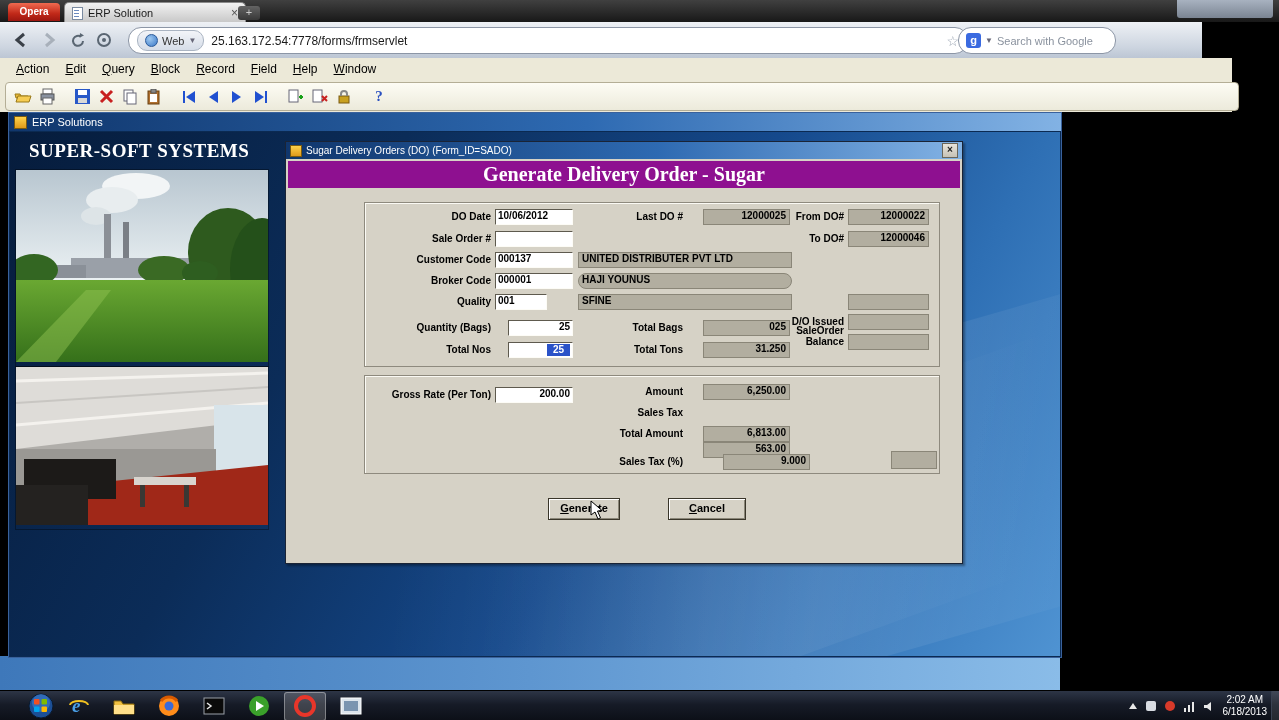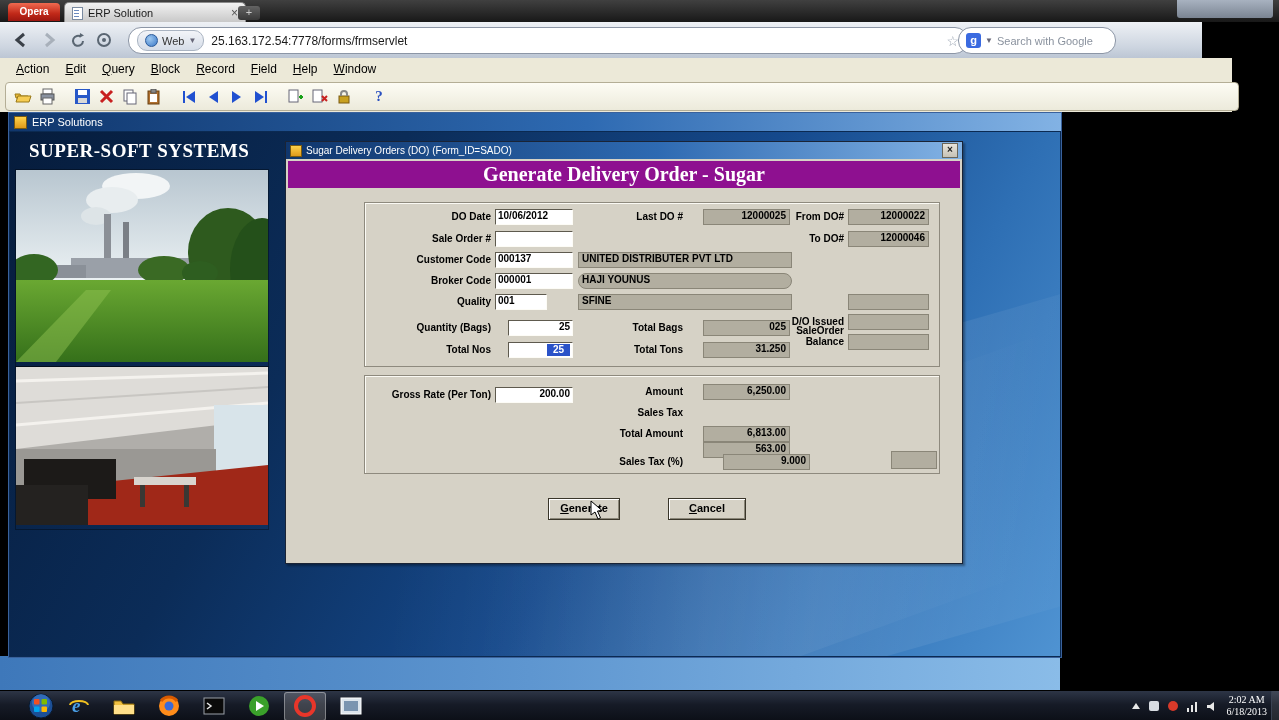--- a/index.html
+++ b/index.html
@@ -70,21 +70,21 @@
   .selblock{background:#2a52c8;color:#fff;padding:0 6px;line-height:12px;}
   .btn{position:absolute;height:20px;background:#d6d2c6;border:1px solid #3a362a;box-shadow:inset 1px 1px 0 #fff,inset -1px -1px 0 #8a8678;font-size:11px;font-weight:bold;text-align:center;line-height:18px;color:#000;}
   .btn::first-letter{text-decoration:underline;}
   .cursor{position:absolute;left:304px;top:358px;z-index:9;}
 
   
   .taskbar{position:absolute;left:0;top:690px;width:1279px;height:30px;background:linear-gradient(#2d3546,#161b27 45%,#0c0f17);border-top:1px solid #000;display:flex;align-items:center;}
   .orb{margin-left:28px;width:26px;height:26px;flex:0 0 auto;}
   .tapp{width:40px;height:27px;display:flex;align-items:center;justify-content:center;margin-left:5px;border-radius:3px;flex:0 0 auto;}
   .tapp.active{background:rgba(255,255,255,0.18);border:1px solid rgba(255,255,255,0.35);}
-  .tray{position:absolute;right:12px;top:0;height:30px;display:flex;align-items:center;gap:7px;font-family:Liberation Serif, serif;}
+  .tray{position:absolute;right:12px;top:0;height:30px;display:flex;align-items:center;gap:7px;}
   .clock{color:#fff;font-size:10px;text-align:center;line-height:12px;}
   .showdesk{position:absolute;right:0;top:0;width:7px;height:30px;background:rgba(255,255,255,0.10);border-left:1px solid #3a4252;}
 </style>
 </head>
 <body>
 
 <div class="screen">
 
   <div class="tabbar">
     <div class="opera-btn">Opera</div>

